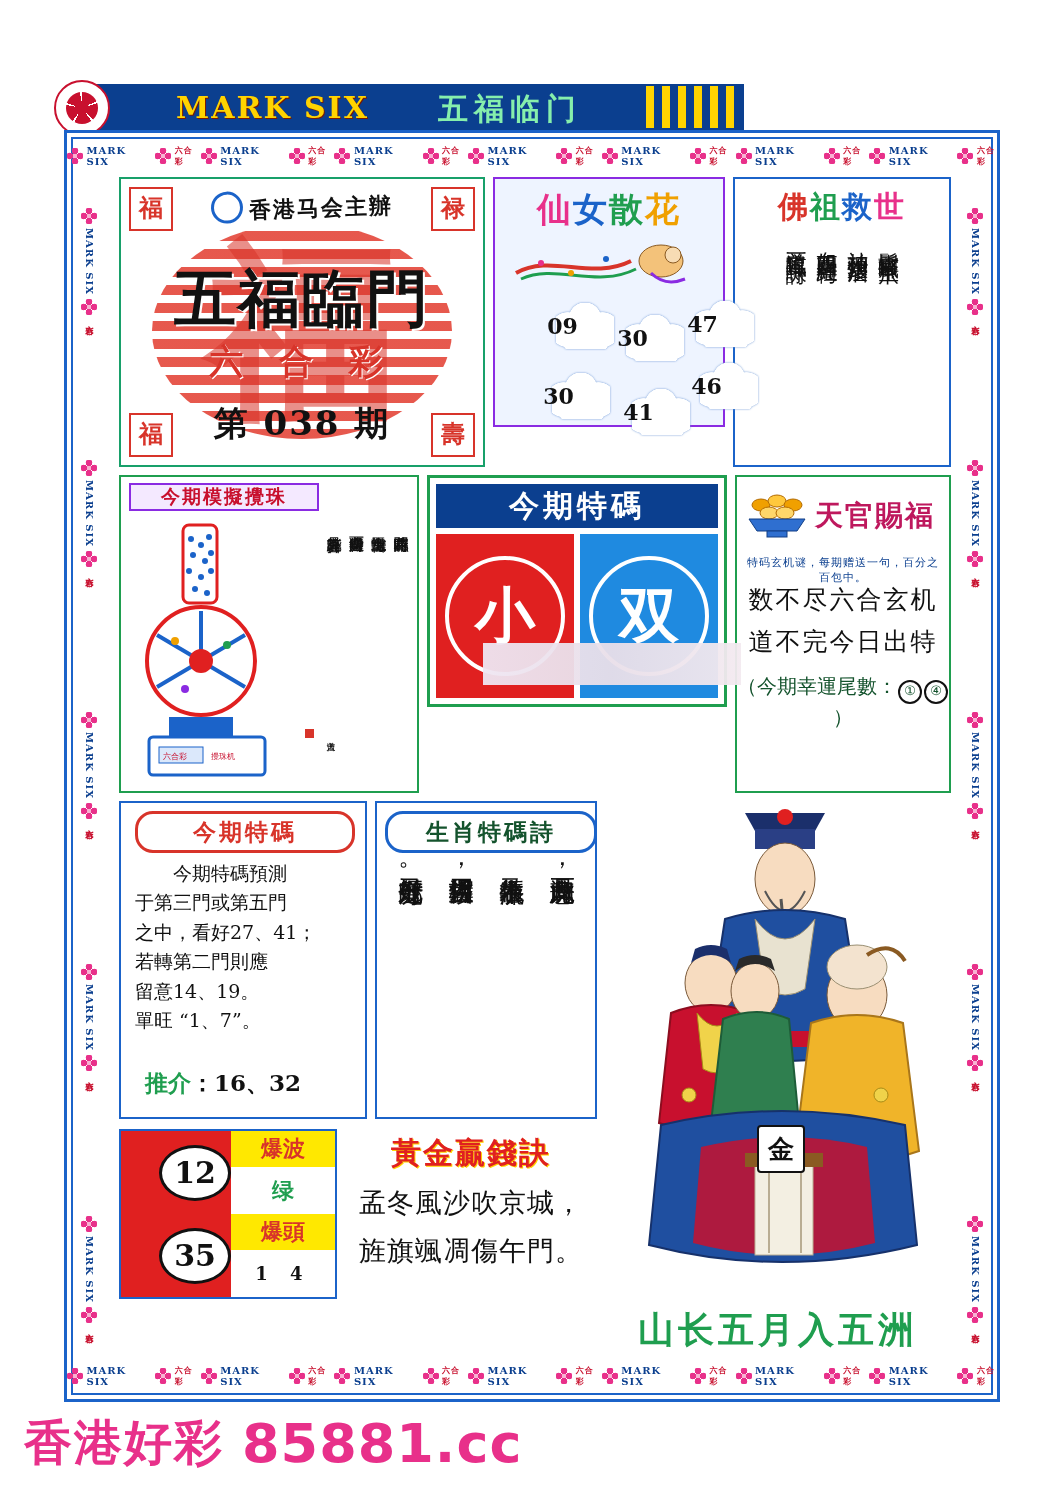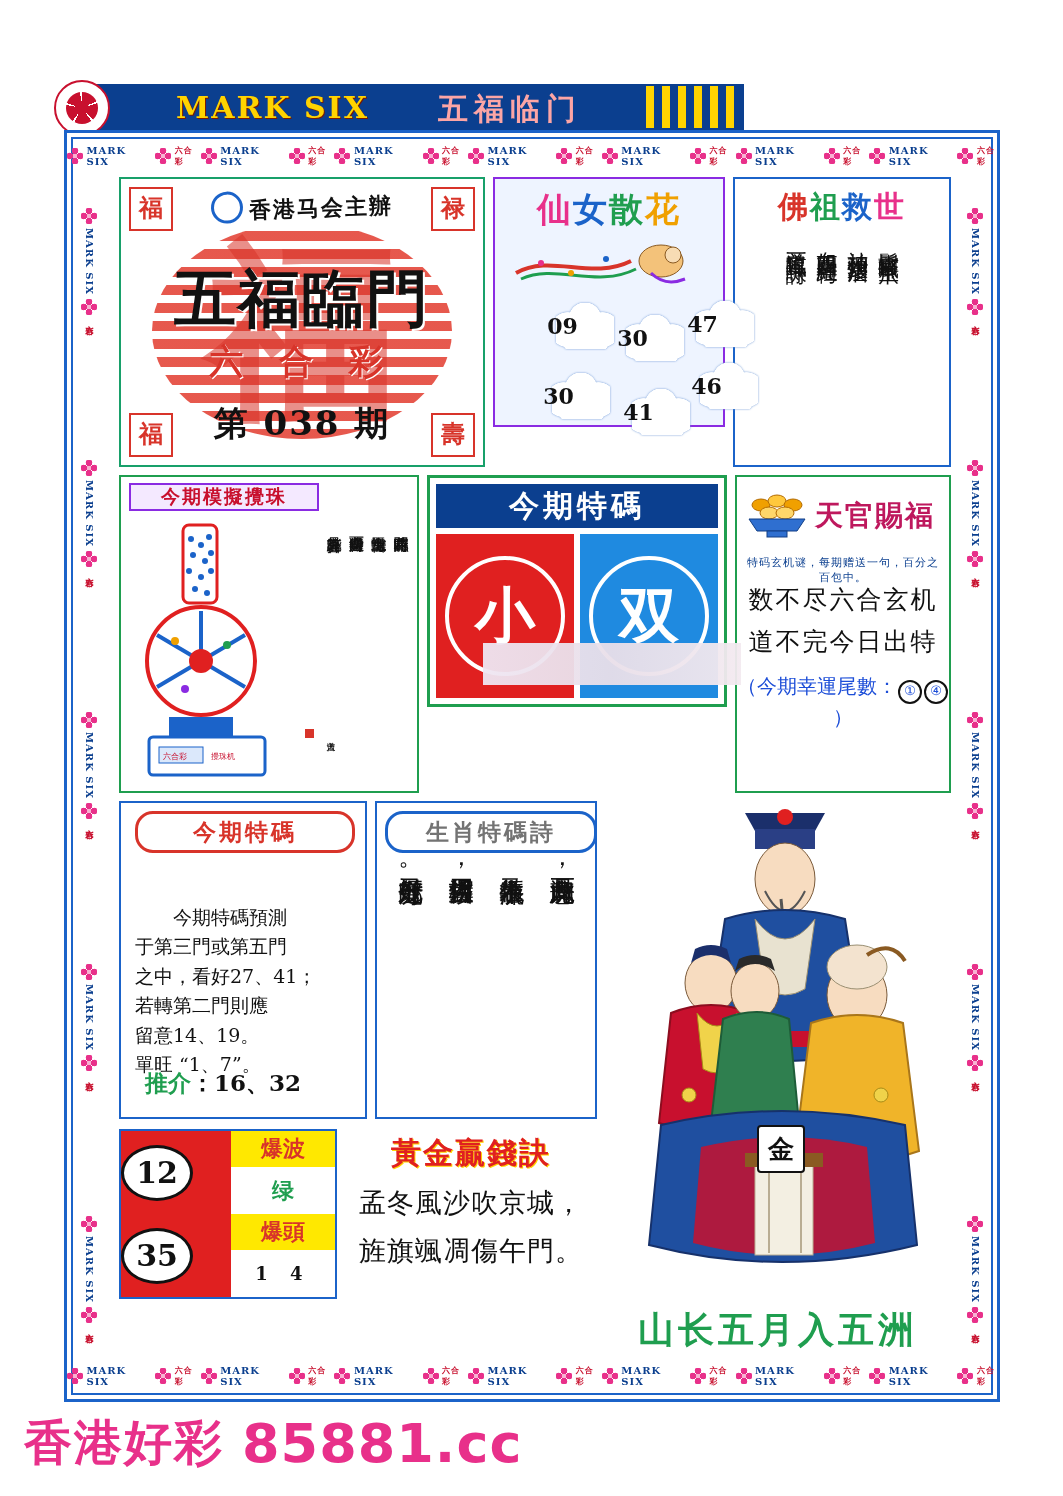--- a/index.html
+++ b/index.html
@@ -30,21 +30,21 @@
   }
   .banner .marksix{
     position:absolute;left:106px;top:4px;
     font-family:"DejaVu Serif","Liberation Serif",serif;
     font-weight:bold;font-size:30px;letter-spacing:2px;color:#ffd400;
     text-shadow:1px 1px 0 #7a1a00;
   }
   .banner .bannercn{
     position:absolute;left:368px;top:3px;
     font-family:"DejaVu Serif","Liberation Serif",serif;
-    font-weight:bold;font-size:30px;letter-spacing:6px;color:#fca5a5;
+    font-weight:bold;font-size:30px;letter-spacing:6px;color:#86efac;
   }
   .banner .stripes{
     position:absolute;right:0;top:0;height:100%;width:96px;
     background:repeating-linear-gradient(90deg,#ffd400 0 8px,#0b3f8f 8px 16px);
   }
 
   
   .frame{
     position:absolute;left:64px;top:130px;width:936px;height:1272px;
     border:3px solid #1b63c9;background:#ffffff;box-sizing:border-box;
@@ -288,21 +288,21 @@
   .p-tian .l1,.p-tian .l2{
     position:absolute;left:0;right:0;text-align:center;
     font-family:"DejaVu Serif","Liberation Serif",serif;
     font-size:25px;color:#111;letter-spacing:2px;
   }
   .p-tian .l1{top:106px;}
   .p-tian .l2{top:148px;}
   .p-tian .lucky{
     position:absolute;left:0;right:0;top:196px;text-align:center;
     font-family:"DejaVu Serif","Liberation Serif",serif;
-    font-size:20px;color:#1d4ed8;
+    font-size:20px;color:#14532d;
   }
   .circnum{
     display:inline-block;width:20px;height:20px;border:2px solid #111;border-radius:50%;
     line-height:18px;text-align:center;font-size:13px;margin:0 1px;vertical-align:-2px;
   }
 
   
   .p-forecast{
     position:absolute;left:6px;top:624px;width:248px;height:318px;
     border:2px solid #1b63c9;background:#ffffff;box-sizing:border-box;
@@ -313,34 +313,34 @@
     display:flex;align-items:center;justify-content:center;
     font-family:"DejaVu Serif","Liberation Serif",serif;
     font-size:23px;font-weight:bold;color:#d8342a;letter-spacing:3px;
   }
   .p-forecast .body{
     position:absolute;left:14px;right:10px;top:56px;
     font-family:"DejaVu Serif","Liberation Serif",serif;
     font-size:19px;line-height:1.55;color:#111;
   }
   .p-forecast .body p{margin:0;}
-  .p-forecast .body .indent{text-indent:2em;margin-top:44px;}
+  .p-forecast .body .indent{text-indent:2em;}
   .p-forecast .rec{
     position:absolute;left:24px;bottom:18px;
     font-family:"DejaVu Serif","Liberation Serif",serif;
     font-size:23px;font-weight:bold;color:#111;
   }
   .p-forecast .rec .g{color:#1f9e4f;}
 
   
   .p-zodiac{
     position:absolute;left:262px;top:624px;width:222px;height:318px;
     border:2px solid #1b63c9;background:#ffffff;box-sizing:border-box;
   }
-  .p-zodiac .ribbon{left:8px;width:206px;border-color:#1b63c9;color:#737373;}
+  .p-zodiac .ribbon{left:8px;width:206px;border-color:#1b63c9;color:#14532d;}
   .p-zodiac .cols{
     position:absolute;left:8px;right:8px;top:56px;bottom:8px;
     display:flex;flex-direction:row-reverse;justify-content:space-around;
   }
   .p-zodiac .cols .col{
     writing-mode:vertical-rl;text-orientation:upright;
     font-family:"DejaVu Serif","Liberation Serif",serif;
     font-size:25px;line-height:1.2;color:#111;
   }
 
@@ -362,21 +362,21 @@
   }
 
   
   .p-bomb{
     position:absolute;left:6px;top:952px;width:218px;height:170px;
     border:2px solid #1b63c9;background:#ffffff;box-sizing:border-box;
     display:flex;
   }
   .p-bomb .left{width:110px;background:#e02020;display:flex;flex-direction:column;}
   .p-bomb .left .n{
-    flex:1;display:flex;align-items:center;justify-content:flex-start;
+    flex:1;display:flex;align-items:center;justify-content:flex-end;
   }
   .p-bomb .left .n .circle{
     width:66px;height:50px;border:3px solid #111;border-radius:50%;background:#ffffff;
     display:flex;align-items:center;justify-content:center;
     font-family:"DejaVu Serif","Liberation Serif",serif;font-size:30px;font-weight:bold;color:#111;
   }
   .p-bomb .right{flex:1;display:flex;flex-direction:column;}
   .p-bomb .right .tag{
     height:36px;background:#ffe800;display:flex;align-items:center;justify-content:center;
     font-family:"DejaVu Serif","Liberation Serif",serif;font-size:22px;font-weight:bold;color:#d8342a;

